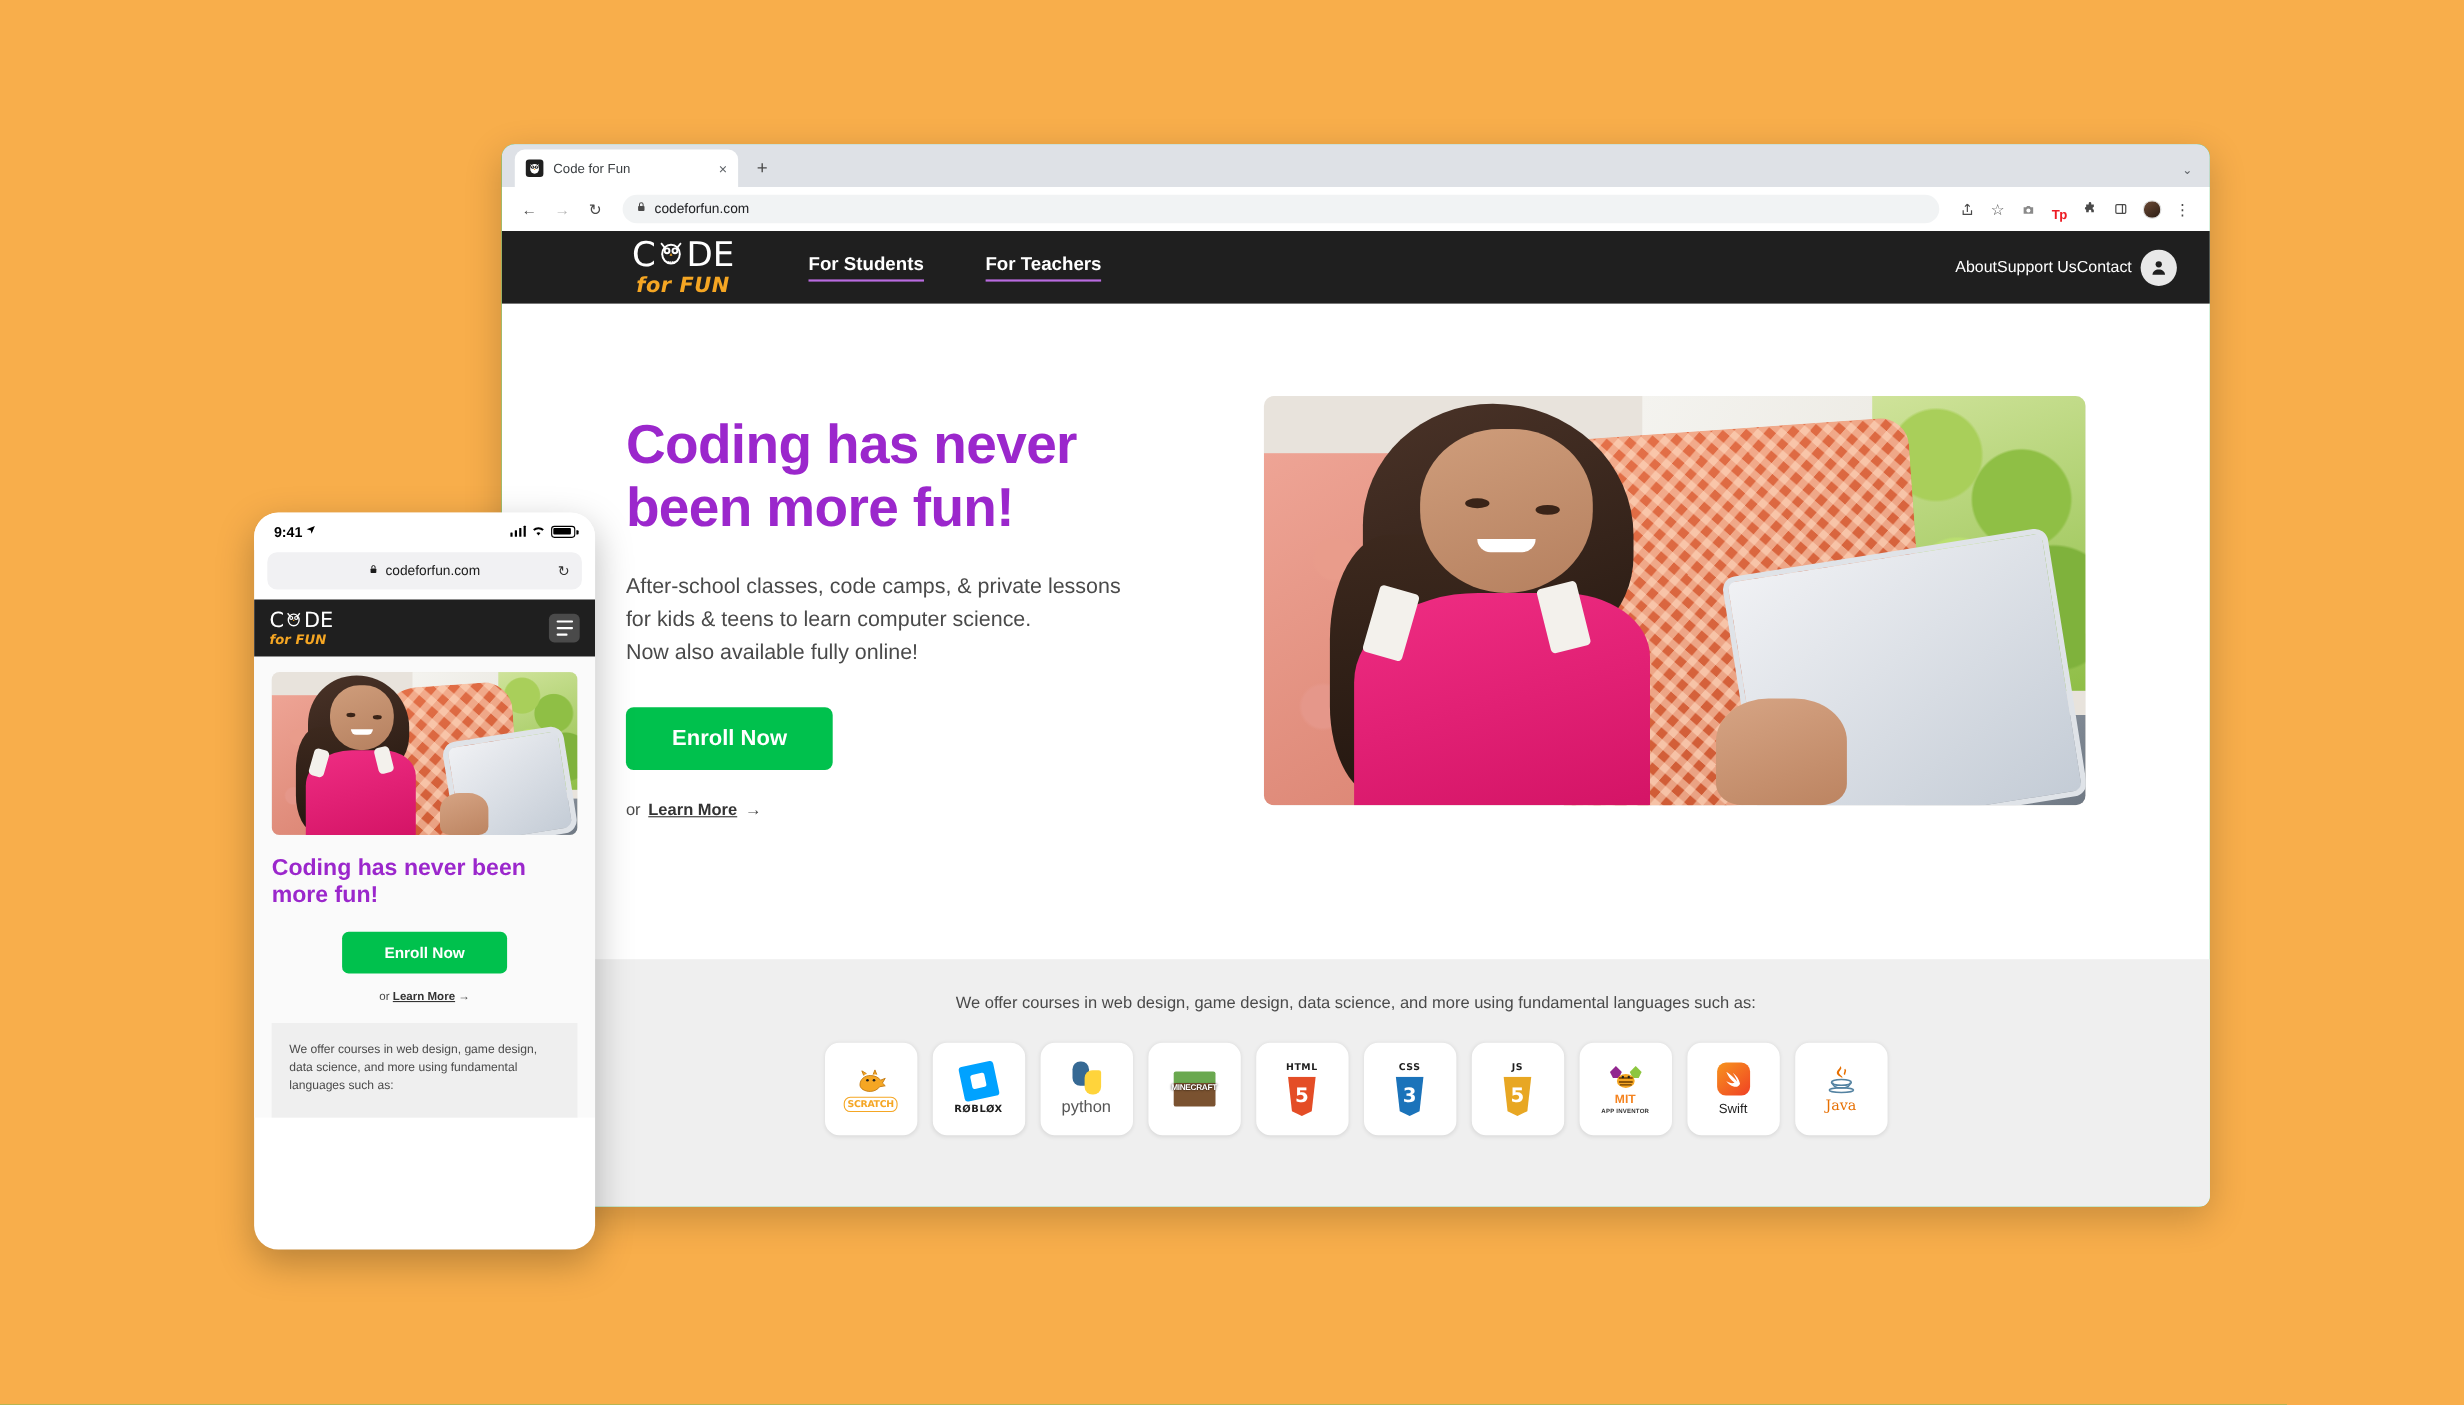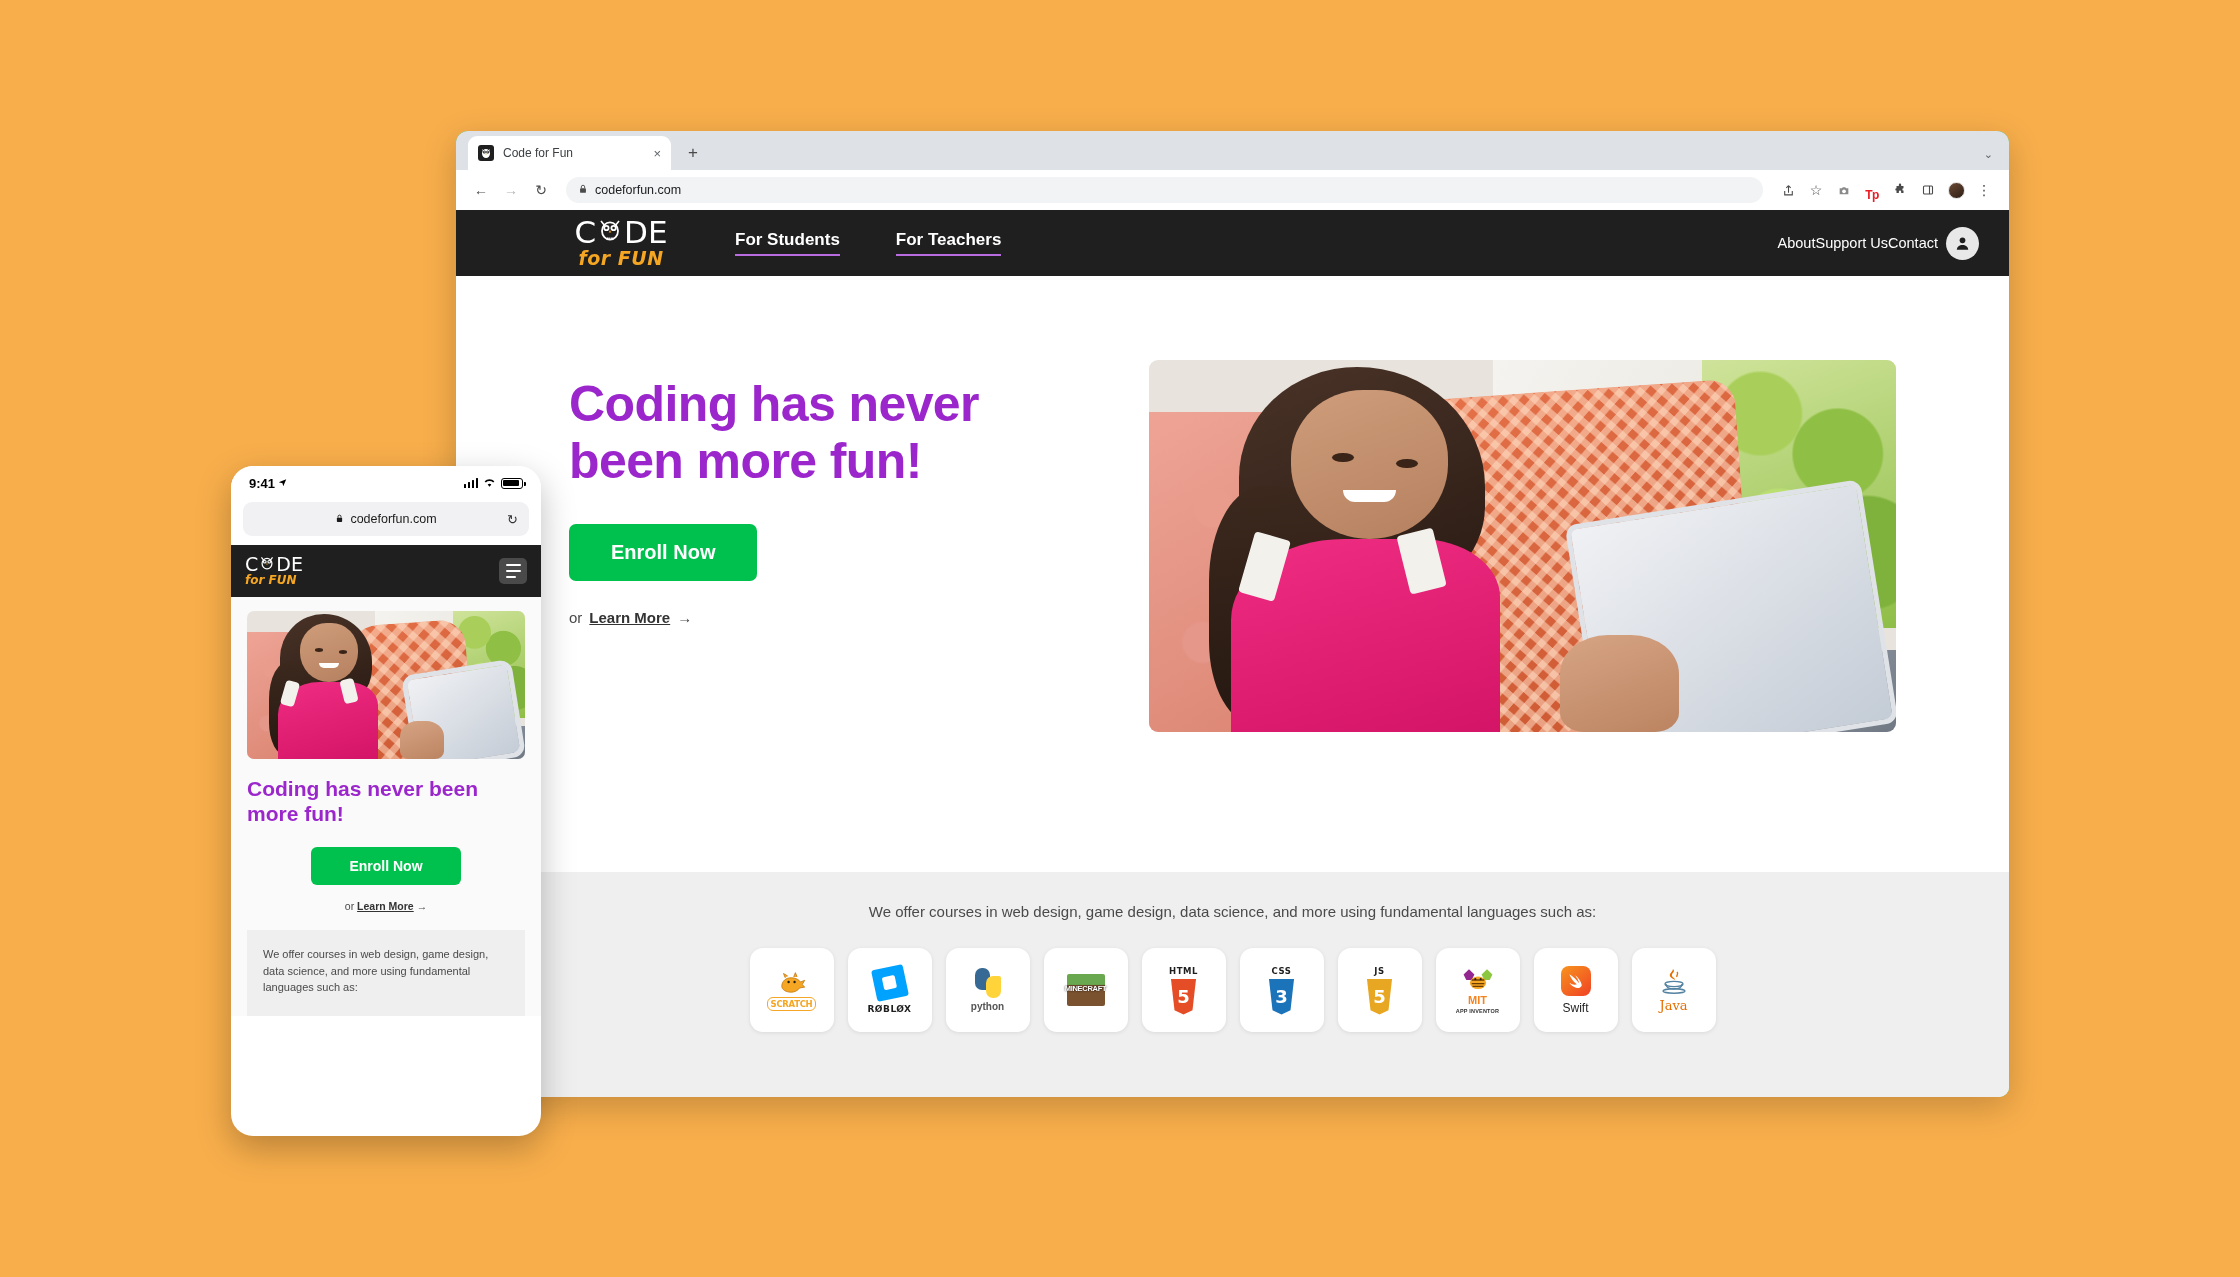--- a/index.html
+++ b/index.html
@@ -233,21 +233,21 @@
   .roblox-shape::after {
     content: ""; position: absolute; left: 9px; top: 9px;
     width: 13px; height: 13px; background: #fff; border-radius: 2px;
   }
   .roblox-word { font-size: 9px; font-weight: bold; color: #1e1e1e;
     letter-spacing: .5px; margin-top: 3px; font-family: "DejaVu Sans", sans-serif; }
   .py-wrap { width: 30px; height: 30px; position: relative; }
   .py-b, .py-y { position: absolute; width: 15px; height: 22px; }
   .py-b { left: 2px; top: 0; background: #366994; border-radius: 7px 7px 2px 7px; }
   .py-y { right: 2px; bottom: 0; background: #FFD43B; border-radius: 7px 2px 7px 7px; }
-  .py-word { font-size: 10px; color: #555; margin-top: 1px; font-weight: bold; }
+  .py-word { font-size: 15px; color: #555; margin-top: 1px; }
   .mc-block { width: 38px; height: 32px; border-radius: 2px;
     background: linear-gradient(#6aa84f 0 34%, #7a5230 34% 100%); position: relative; }
   .mc-word { position: absolute; left: 50%; top: 45%; transform: translate(-50%,-50%);
     font-size: 7.5px; font-weight: bold; color: #fff;
     text-shadow: 0 0 2px #000; letter-spacing: -.3px; white-space: nowrap; }
   .shield { width: 30px; height: 36px; position: relative;
     display: flex; align-items: center; justify-content: center;
     color: #fff; font-size: 18px; font-weight: bold;
     clip-path: polygon(8% 0, 92% 0, 80% 88%, 50% 100%, 20% 88%);
     font-family: "DejaVu Sans", sans-serif; }
@@ -434,20 +434,25 @@
             <circle cx="12" cy="8" r="3.6"></circle>
             <path d="M4.8 20c0-4 3.3-6.2 7.2-6.2s7.2 2.2 7.2 6.2z"></path>
           </svg>
         </div>
       </div>
     </div>
 
     <div class="hero">
       <div class="hero-left">
         <h1 class="hero-title">Coding has never been more fun!</h1>
+        <p class="hero-sub">
+          <span>After-school classes, code camps, &amp; private lessons</span><br>
+          <span>for kids &amp; teens to learn computer science.</span><br>
+          <span>Now also available fully online!</span>
+        </p>
         <button class="btn-enroll">Enroll Now</button>
         <div class="learn-row">
           <span>or</span>
           <a href="#">Learn More</a>
           <span>→</span>
         </div>
       </div>
 
       <div class="hero-img">
         <div class="ph ph-window"></div>

